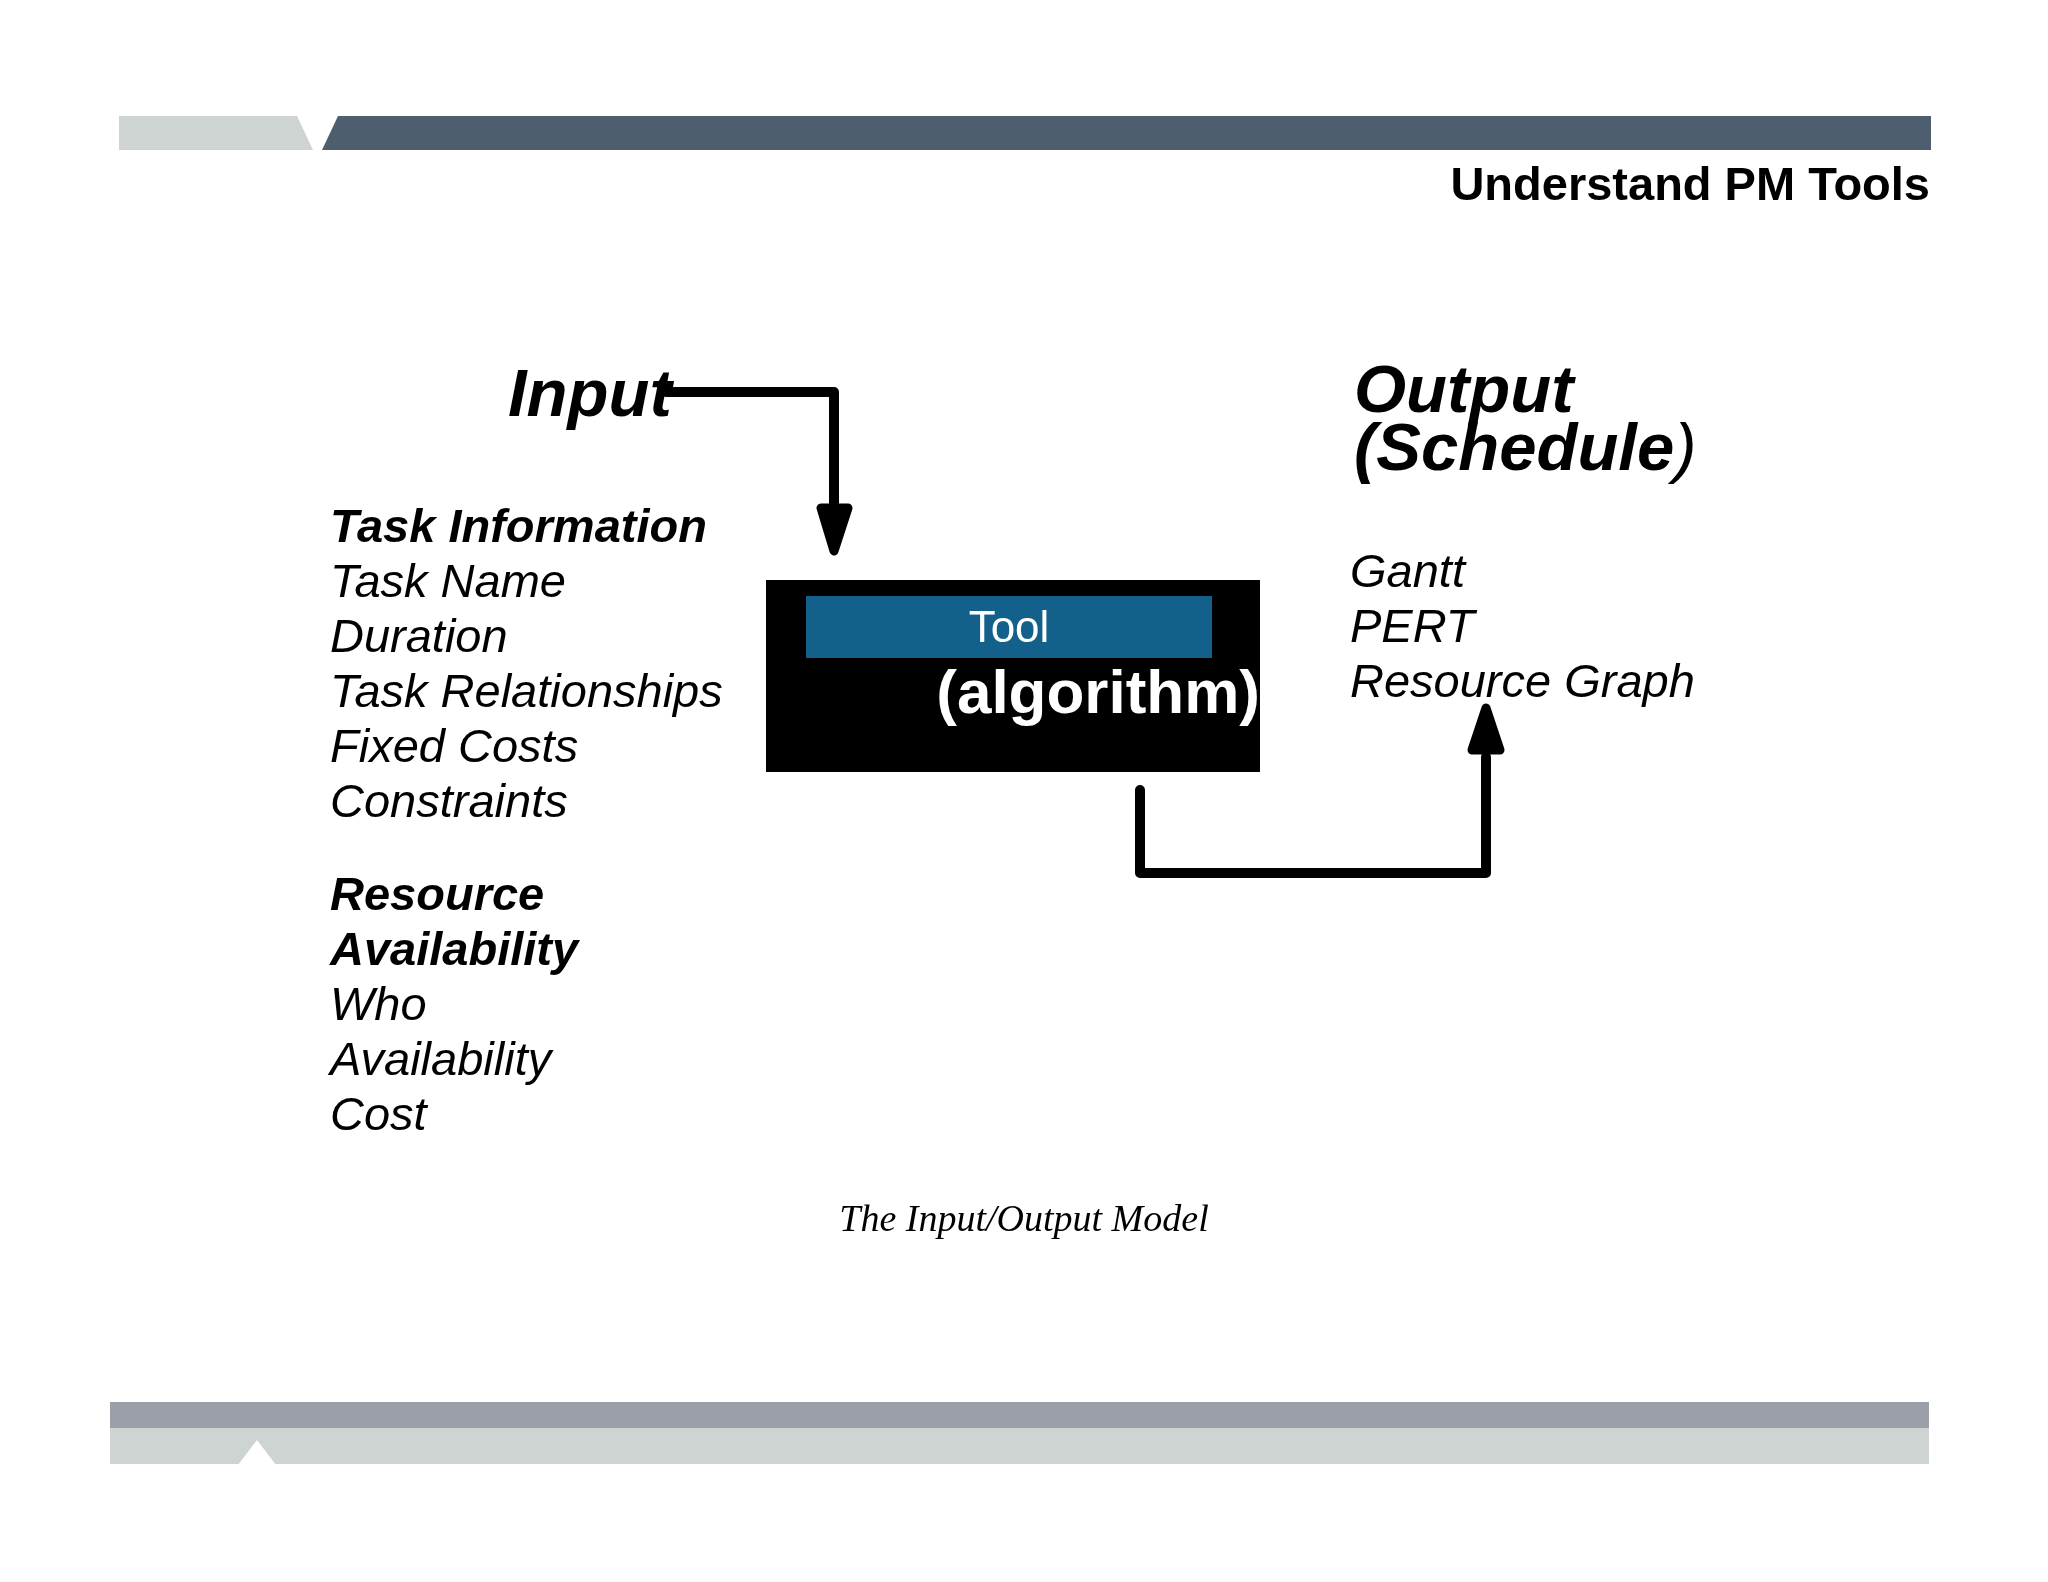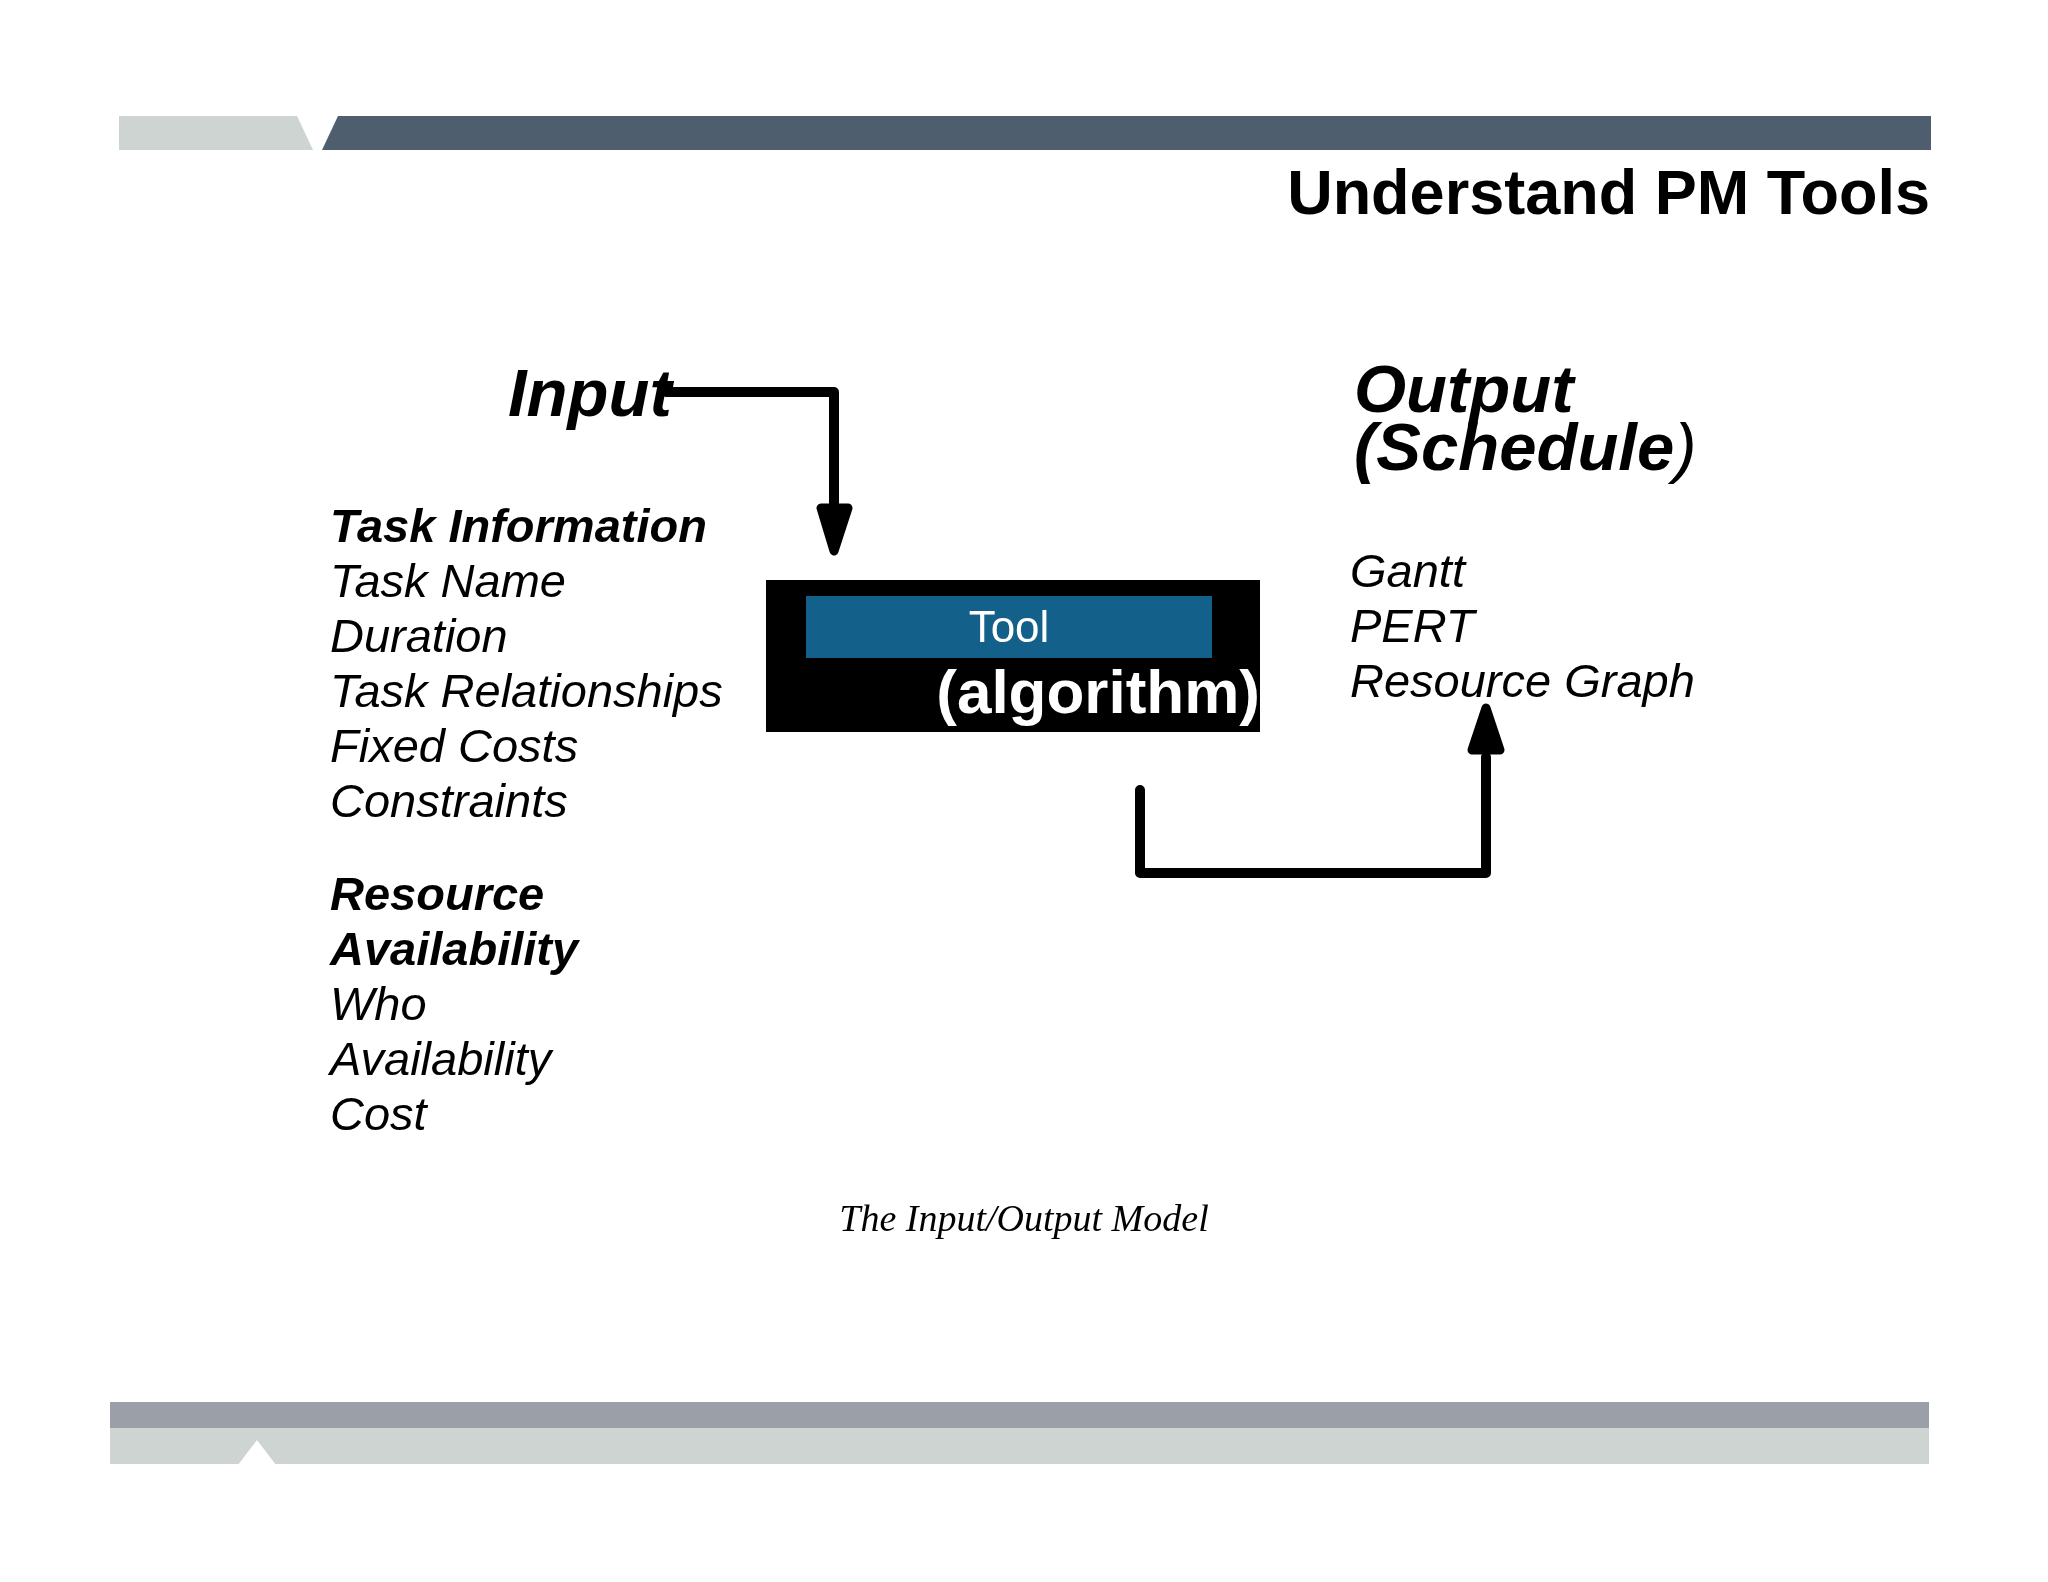--- a/index.html
+++ b/index.html
@@ -21,21 +21,21 @@
   }
   #top-bar{
     left:322px;top:116px;width:1609px;height:34px;
     background:#4e5e6e;
     clip-path:polygon(16px 0,100% 0,100% 100%,0 100%);
   }
 
   
   #page-title{
     top:156px;right:118px;
-    font-size:63px;font-weight:bold;
+    font-size:47px;font-weight:bold;
     white-space:nowrap;
   }
 
   
   .big-label{
     font-size:67px;font-weight:bold;font-style:italic;
     line-height:58px;white-space:nowrap;
   }
   #input-label{left:508px;top:364px;}
   #output-label{left:1354px;top:360px;}
@@ -46,21 +46,21 @@
     font-size:47px;font-style:italic;line-height:55px;
     white-space:nowrap;
   }
   .text-block .hd{font-weight:bold;}
   #task-info{left:330px;top:498px;}
   #resource-info{left:330px;top:866px;}
   #output-list{left:1350px;top:532px;margin-top:11px;}
 
   
   #tool-box{
-    left:766px;top:580px;width:494px;height:152px;
+    left:766px;top:580px;width:494px;height:192px;
     background:#000000;
   }
   #tool-bar{
     position:absolute;left:40px;top:16px;width:406px;height:62px;
     background:#13618a;
     color:#ffffff;font-size:44px;line-height:62px;text-align:center;
   }
   #tool-sub{
     position:absolute;left:0;top:84px;width:100%;
     color:#ffffff;font-size:62px;font-weight:bold;text-align:right;

